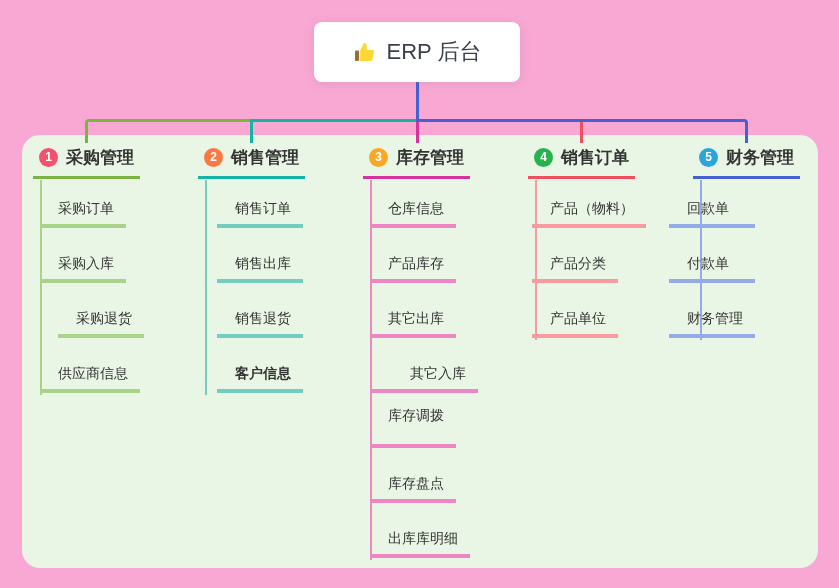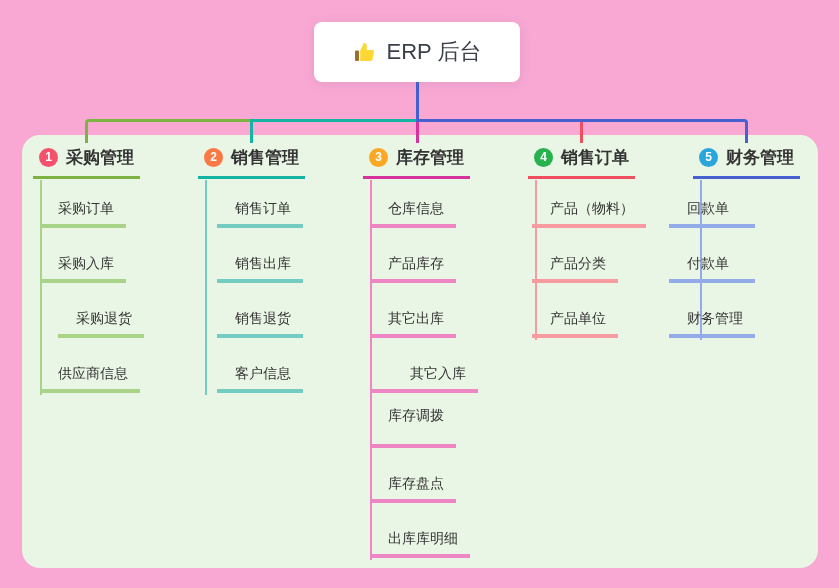--- a/index.html
+++ b/index.html
@@ -143,21 +143,21 @@
   </div>
 
   <div class="sub-item" style="border-bottom-color: rgb(116, 203, 191);">
     <span class="sub-label">销售出库</span>
   </div>
 
   <div class="sub-item" style="border-bottom-color: rgb(116, 203, 191);">
     <span class="sub-label">销售退货</span>
   </div>
 
-  <div class="sub-item" style="border-bottom-color: rgb(116, 203, 191);">
+  <div class="sub-item" style="border-bottom-color: rgb(116, 203, 191); font-weight: bold;">
     <span class="sub-label">客户信息</span>
   </div>
 </div>
   </div>
 
   <div class="branch-group">
     <div class="branch-title" style="left: 363px; border-bottom-color: rgb(214, 50, 158);">
       <span class="badge" style="background: rgb(249, 168, 37);">3</span>
       <span class="branch-label">库存管理</span>
     </div>

